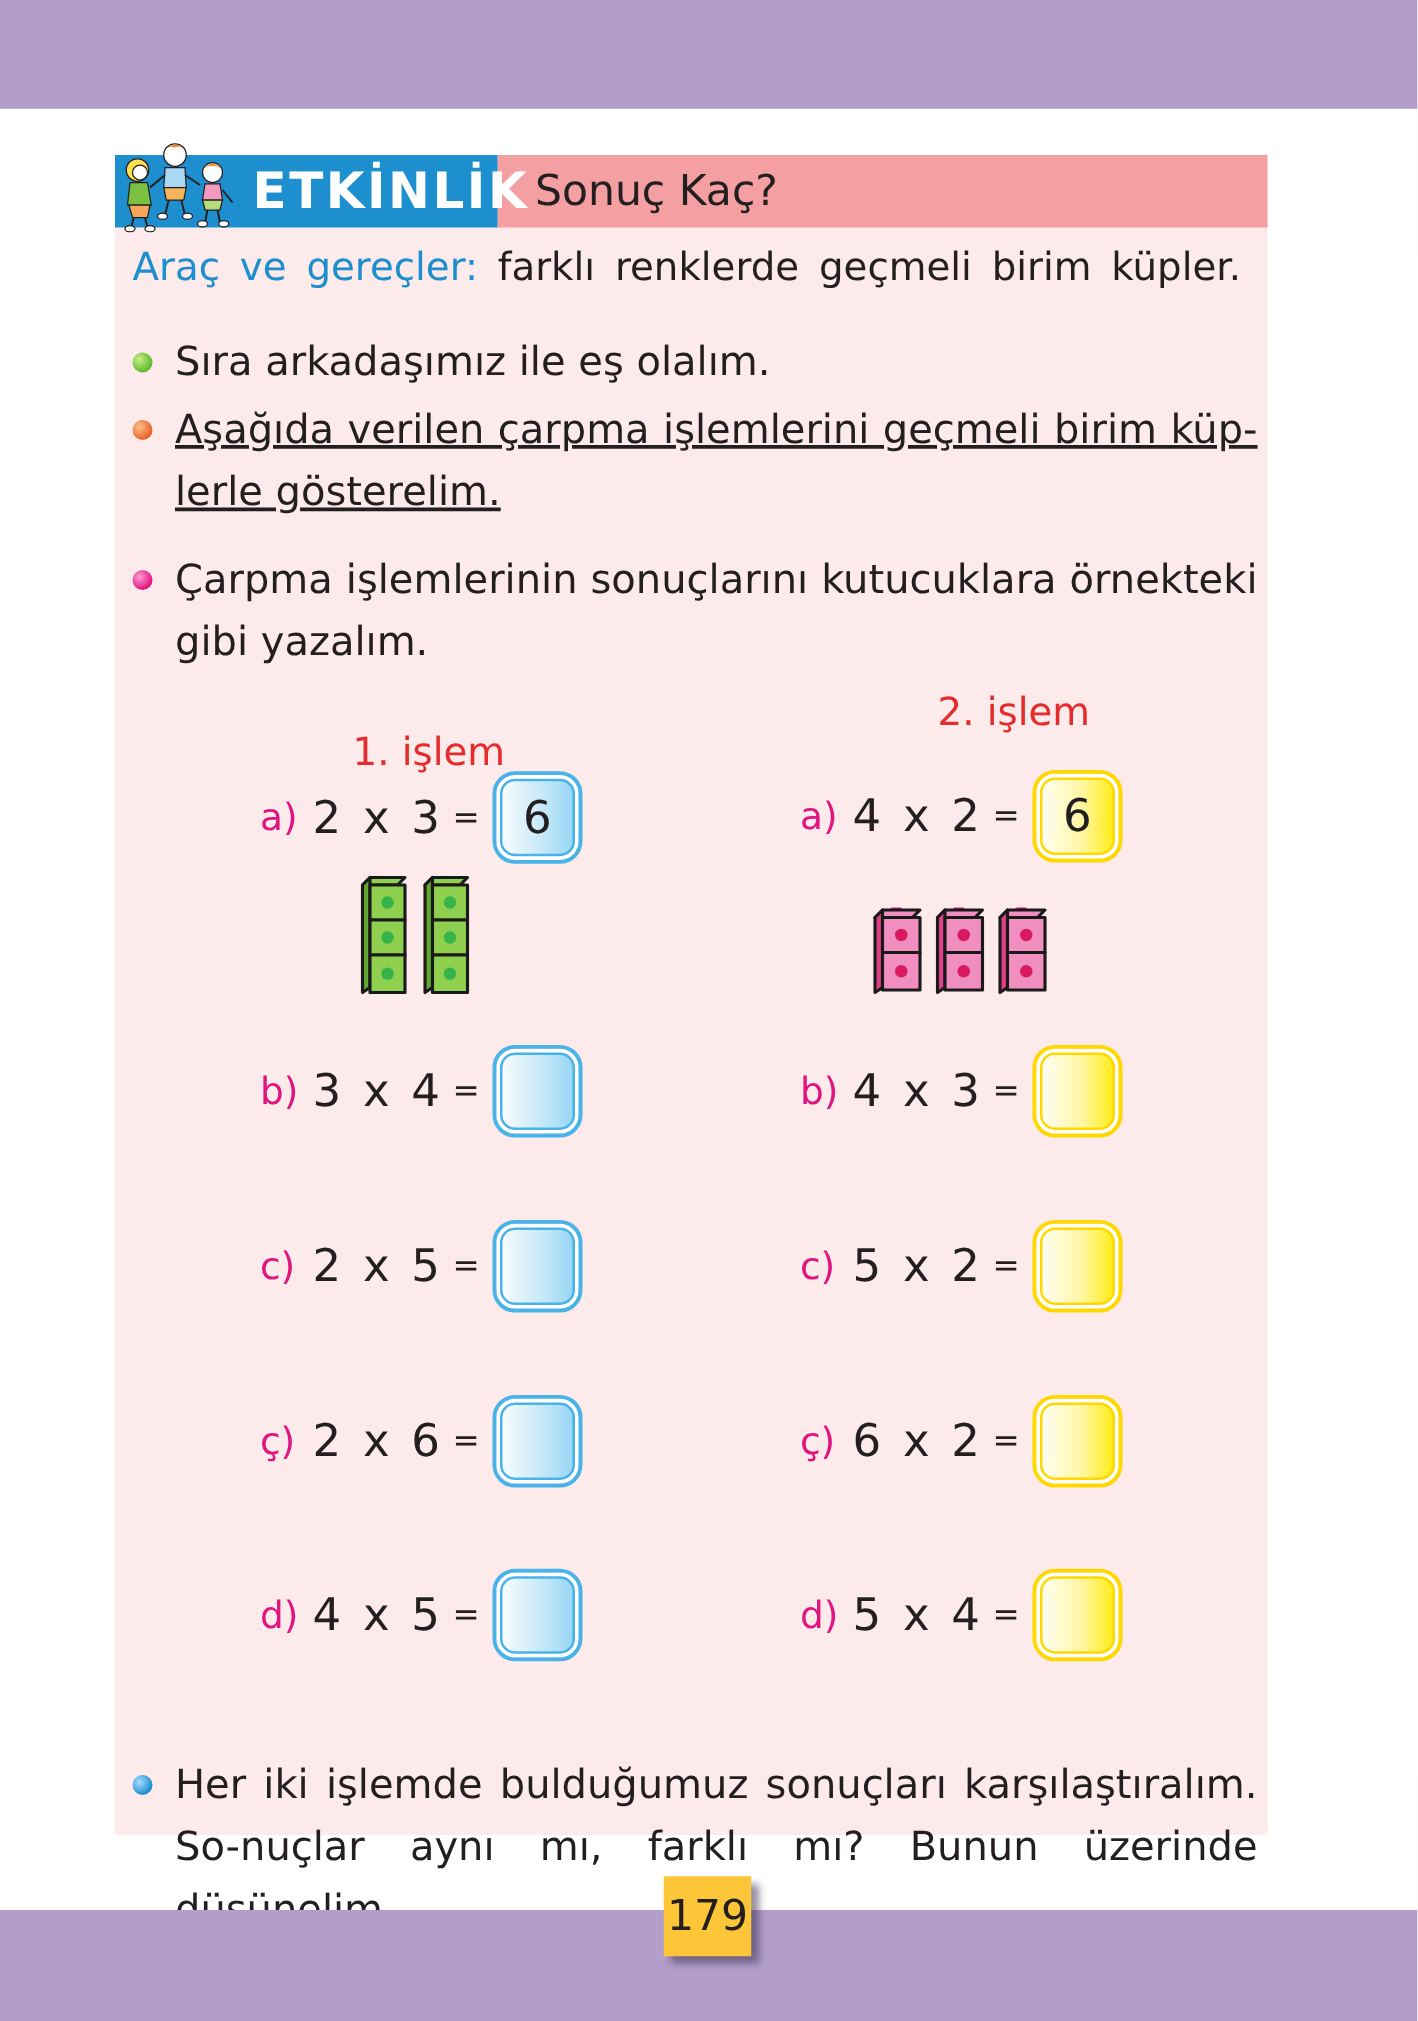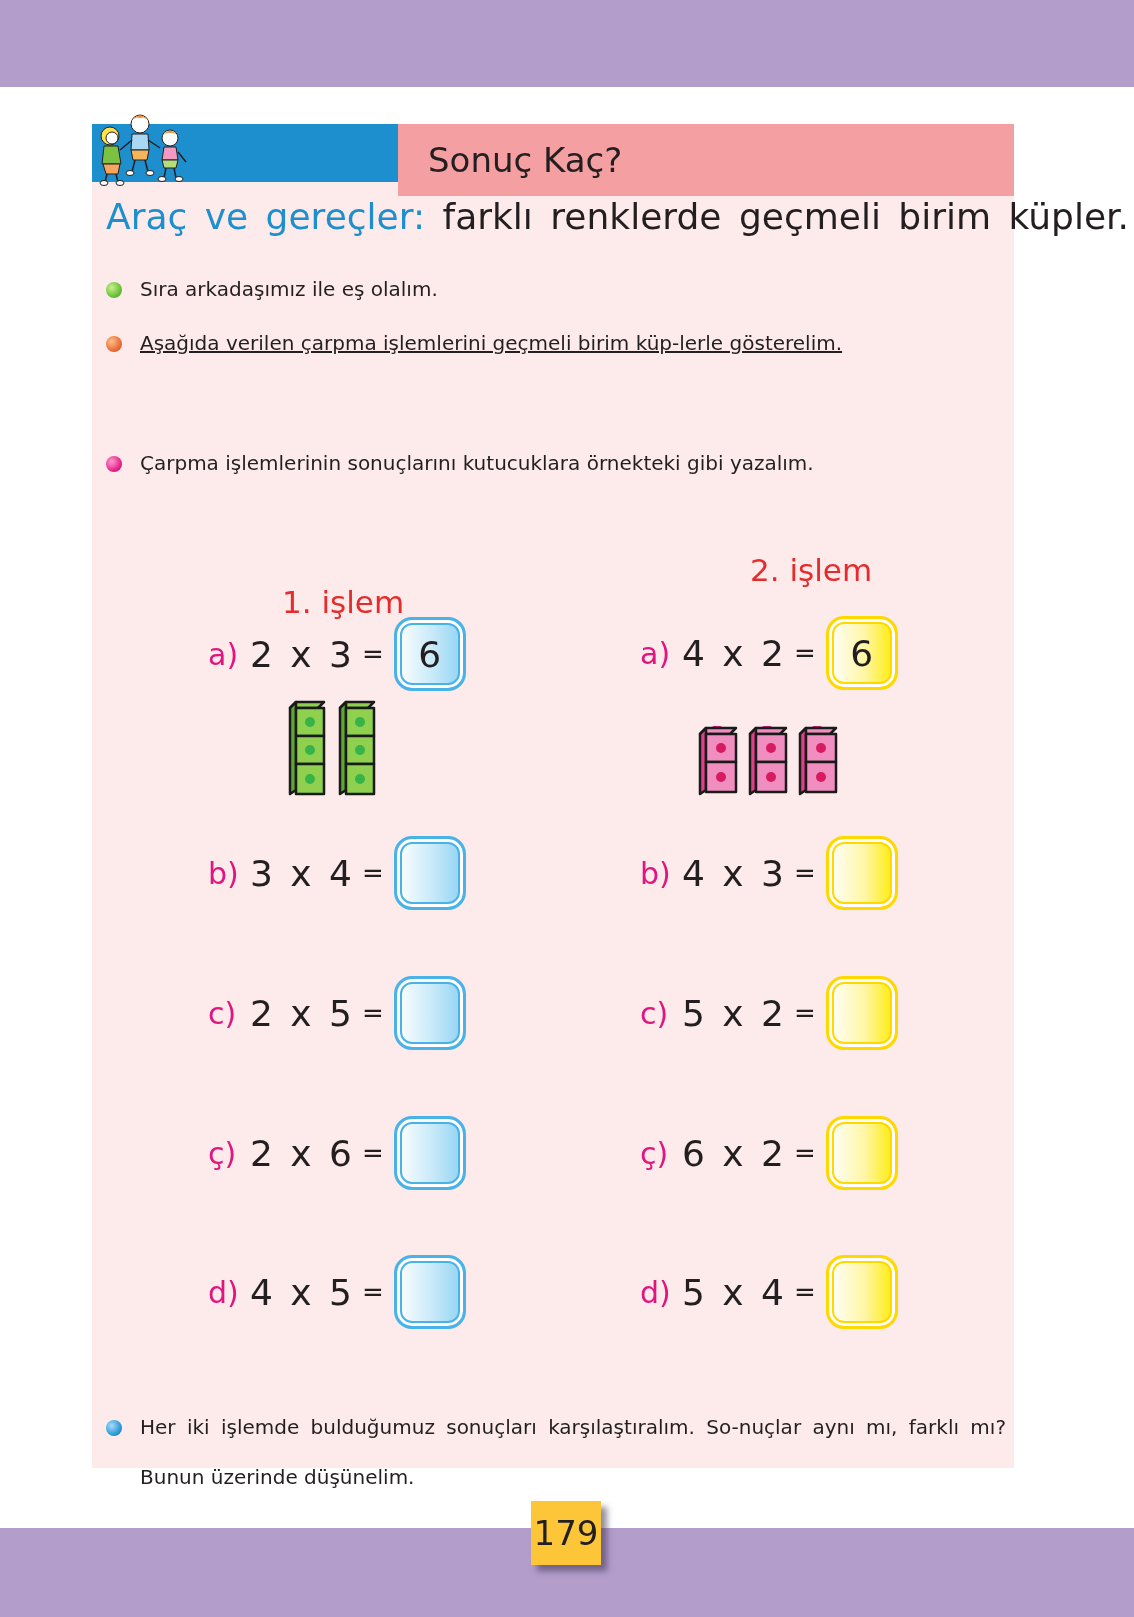--- a/index.html
+++ b/index.html
@@ -6,29 +6,29 @@
     html, body { width: 1134px; height: 1617px; background: #ffffff; overflow: hidden; }
     body { position: relative; font-family: "DejaVu Sans", sans-serif; color: #231f20; }
 
     .top-band { position: absolute; left: 0; top: 0; width: 1134px; height: 87px; background: #b39dcb; }
     .bottom-band { position: absolute; left: 0; top: 1528px; width: 1134px; height: 89px; background: #b39dcb; }
 
     .panel { position: absolute; left: 92px; top: 124px; width: 922px; height: 1344px; background: #fdeaea; }
 
     .header { position: absolute; left: 92px; top: 124px; width: 922px; height: 58px; display: flex; }
     .header-left { width: 306px; height: 58px; background: #1e8fce; position: relative; display: flex; align-items: center; }
-    .header-right { flex: 1; height: 72px; background: #f4a0a2; display: flex; align-items: center; padding-left: 30px; }
+    .header-right { flex: 1; height: 58px; background: #f4a0a2; display: flex; align-items: center; padding-left: 30px; }
     .kids { position: absolute; left: 2px; top: -18px; width: 96px; height: 80px; }
     .etkinlik { position: absolute; left: 110px; top: 6px; color: #ffffff; font-family: "DejaVu Sans", sans-serif; font-weight: bold; font-size: 40px; letter-spacing: 2px; }
     .title { font-size: 34px; color: #231f20; font-family: "DejaVu Sans", sans-serif; }
 
-    .materials { position: absolute; left: 106px; top: 196px; width: 900px; font-size: 36px; white-space: nowrap; word-spacing: 6px; }
+    .materials { position: absolute; left: 106px; top: 196px; width: 900px; font-size: 31px; white-space: nowrap; word-spacing: 6px; }
     .materials .label { color: #1e8fce; }
 
-    .bullet-row { position: absolute; left: 106px; width: 900px; font-size: 20px; line-height: 50px; }
+    .bullet-row { position: absolute; left: 106px; width: 900px; font-size: 32px; line-height: 50px; }
     .bullet-row .dot { position: absolute; left: 0; top: 18px; width: 16px; height: 16px; border-radius: 50%; }
     .bullet-row .txt { display: block; padding-left: 34px; text-align: justify; }
     .dot.green { background: radial-gradient(circle at 35% 35%, #c8f08a, #5fb82e 70%); }
     .dot.orange { background: radial-gradient(circle at 35% 35%, #ffc08a, #e4622a 70%); }
     .dot.pink { background: radial-gradient(circle at 35% 35%, #ff9ad0, #e0157f 70%); }
     .dot.blue { background: radial-gradient(circle at 35% 35%, #a6dcff, #1e8fce 70%); }
 
     .col-title { position: absolute; font-size: 31px; color: #e52b2b; }
 
     .eq { position: absolute; display: flex; align-items: center; height: 74px; }
@@ -76,20 +76,21 @@
       <circle cx="76" cy="32" r="8" fill="#ffffff" stroke="#231f20" stroke-width="1"></circle>
       <path d="M68 30 Q76 20 84 30 Q80 26 76 27 Q72 26 68 30 Z" fill="#f08a2a"></path>
       <path d="M70 41 L82 41 L84 54 L68 54 Z" fill="#f49ac1" stroke="#231f20" stroke-width="1"></path>
       <path d="M68 54 L84 54 L82 62 L70 62 Z" fill="#b6dd7a" stroke="#231f20" stroke-width="1"></path>
       <line x1="72" y1="62" x2="70" y2="72" stroke="#231f20" stroke-width="1.5"></line>
       <line x1="80" y1="62" x2="82" y2="72" stroke="#231f20" stroke-width="1.5"></line>
       <ellipse cx="68" cy="73" rx="4" ry="2.5" fill="#fff" stroke="#231f20" stroke-width="1"></ellipse>
       <ellipse cx="85" cy="73" rx="4" ry="2.5" fill="#fff" stroke="#231f20" stroke-width="1"></ellipse>
       <line x1="84" y1="46" x2="92" y2="56" stroke="#231f20" stroke-width="1.5"></line>
     </svg>
+    <span class="etkinlik">ETKİNLİK</span>
   </div>
   <div class="header-right">
     <span class="title">Sonuç Kaç?</span>
   </div>
 </div>
 
 <div class="materials">
   <span class="label">Araç ve gereçler:</span><span> farklı renklerde geçmeli birim küpler.</span>
 </div>
 

